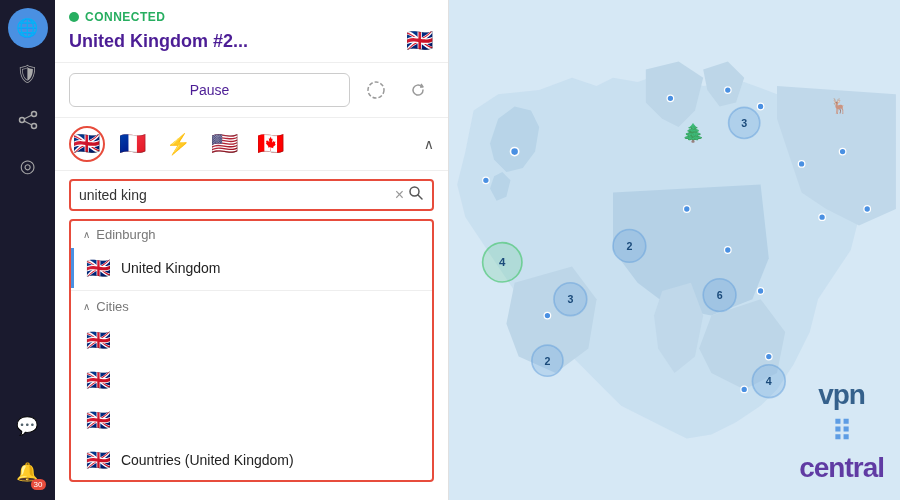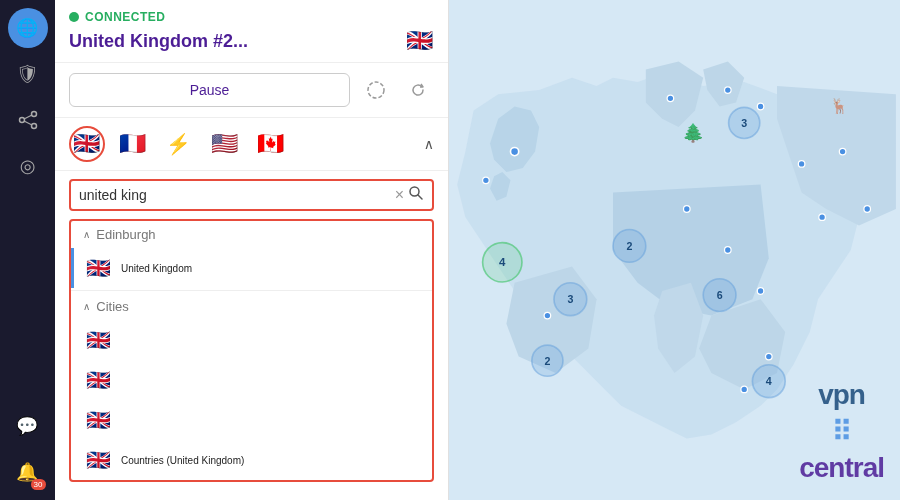--- a/index.html
+++ b/index.html
@@ -226,21 +226,21 @@
       cursor: pointer;
       border-left: 3px solid transparent;
     }
     .result-item.selected {
       border-left: 3px solid #4a90e2;
     }
     .result-flag {
       font-size: 20px;
     }
     .result-label {
-      font-size: 10px;
+      font-size: 14px;
       color: #222;
     }
     .divider-line {
       height: 1px;
       background: #eee;
       margin: 2px 0;
     }
 
     
     .map-area {

